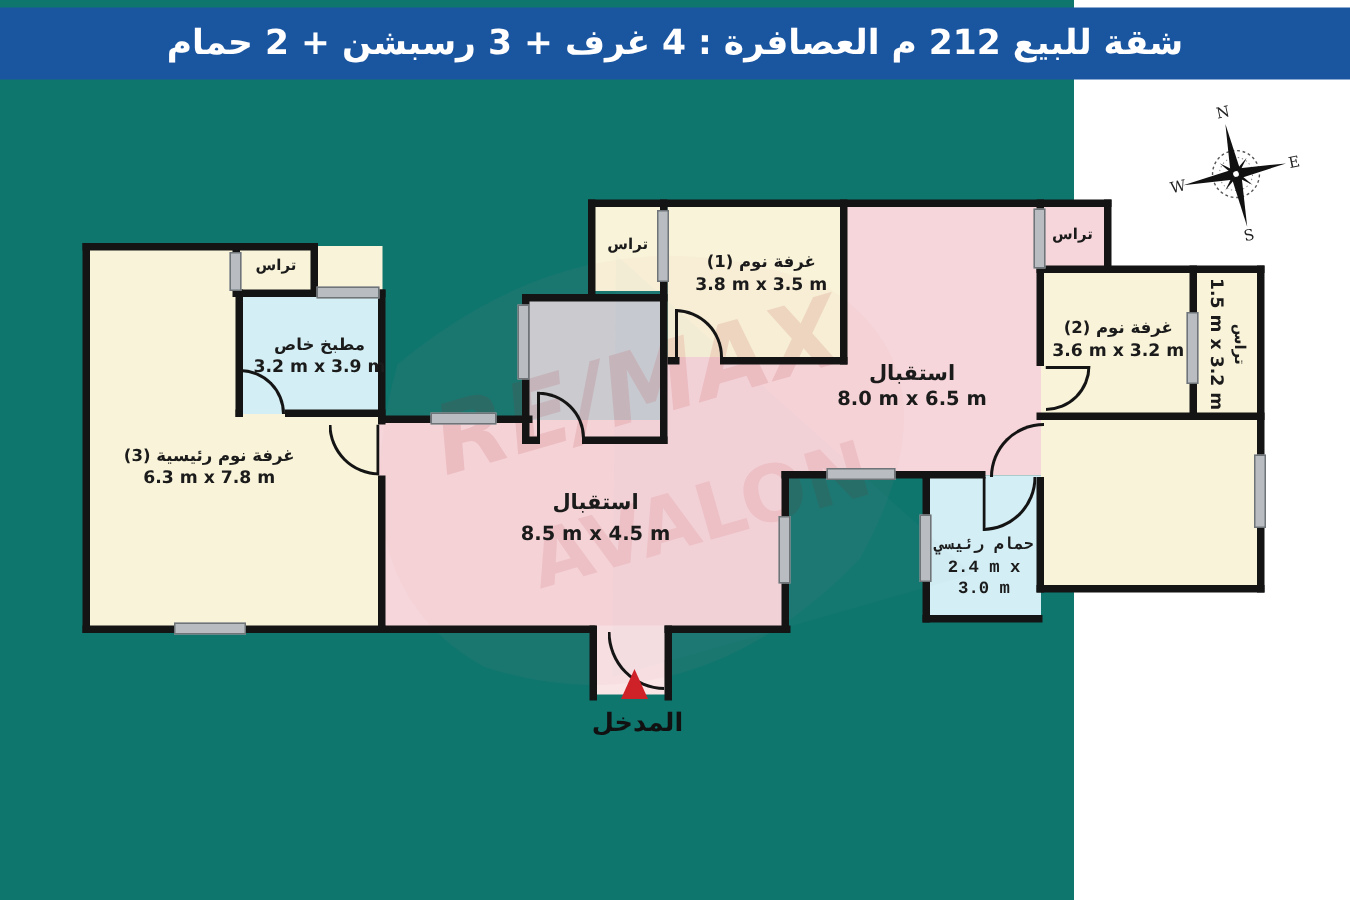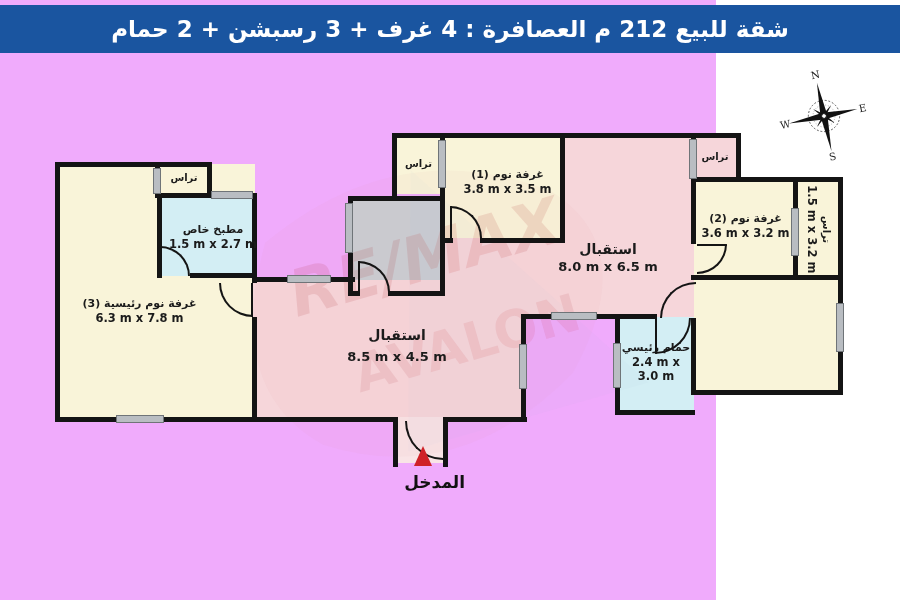--- a/index.html
+++ b/index.html
@@ -1,36 +1,36 @@
 <!DOCTYPE html>
 <html><head>
 <meta charset="utf-8">
 <style>
   html,body{margin:0;padding:0;width:900px;height:600px;background:#fff;overflow:hidden;
     font-family:"DejaVu Sans",sans-serif;}
-  #stage{position:relative;width:716px;height:600px;background:#f0abfc;}
+  #stage{position:relative;width:716px;height:600px;background:#0f766e;}
   
   .hdr{position:absolute;left:0;top:5px;width:900px;height:48px;background:#1a55a0;
     color:#fff;display:flex;align-items:center;justify-content:center;
     font-size:23px;font-weight:bold;letter-spacing:.3px;}
   .code{position:absolute;left:36px;top:84px;font-size:17px;font-weight:bold;color:#111;}
   
   .wm{position:absolute;left:150px;top:110px;width:560px;height:400px;opacity:.16;
     pointer-events:none;z-index:3;}
   
   .fill{position:absolute;z-index:1;}
   .wall{position:absolute;background:#141414;z-index:4;}
   .win{position:absolute;background:#b9bdc2;border:1px solid #6f7478;z-index:5;box-sizing:border-box;}
   .arc{position:absolute;z-index:5;box-sizing:border-box;background:transparent;}
   .lbl{position:absolute;z-index:6;text-align:center;color:#1b1b1b;font-weight:bold;line-height:1.25;}
   .lbl .nm{font-size:11px;display:block;}
   .lbl .dm{font-size:11.5px;display:block;direction:ltr;}
   .tiny{font-size:10px;}
   .vert{transform:rotate(90deg);transform-origin:center;}
-  .entr-label{position:absolute;z-index:7;font-size:17px;font-weight:bold;color:#111;}
+  .entr-label{position:absolute;z-index:7;font-size:17px;font-weight:bold;color:#111;text-align:center;}
   .arrow-up{position:absolute;z-index:7;width:0;height:0;
     border-left:9px solid transparent;border-right:9px solid transparent;
     border-bottom:20px solid #cf2128;}
   .compass{position:absolute;left:778px;top:66px;z-index:2;}
 </style>
 </head>
 <body>
 
 <div id="stage">
 
@@ -143,21 +143,21 @@
   <div class="arc" style="left:660px;top:282px;width:36px;height:36px;border-top:2px solid #141414;border-left:2px solid #141414;border-top-left-radius:100%;"></div>
   <div class="arc" style="left:655px;top:318px;width:36px;height:36px;border-right:2px solid #141414;border-bottom:2px solid #141414;border-left:2px solid #141414;border-bottom-right-radius:100%;"></div>
   <div class="arc" style="left:405px;top:421px;width:38px;height:39px;border-left:2px solid #141414;border-bottom:2px solid #141414;border-bottom-left-radius:100%;"></div>
 
   <div class="lbl" style="left:67px;top:297px;width:145px;">
     <span class="nm" dir="rtl">غرفة نوم رئيسية (3)</span>
     <span class="dm">6.3 m x 7.8 m</span>
   </div>
   <div class="lbl" style="left:168px;top:223px;width:90px;">
     <span class="nm" dir="rtl">مطبخ خاص</span>
-    <span class="dm">1.5 m x 2.7 m</span>
+    <span class="dm">3.2 m x 3.9 m</span>
   </div>
   <div class="lbl tiny" style="left:163px;top:172px;width:42px;">
     <span dir="rtl">تراس</span>
   </div>
   <div class="lbl tiny" style="left:396px;top:158px;width:45px;">
     <span dir="rtl">تراس</span>
   </div>
   <div class="lbl" style="left:450px;top:168px;width:115px;">
     <span class="nm" dir="rtl">غرفة نوم (1)</span>
     <span class="dm">3.8 m x 3.5 m</span>
@@ -172,21 +172,21 @@
   <div class="lbl" style="left:698px;top:212px;width:95px;">
     <span class="nm" dir="rtl">غرفة نوم (2)</span>
     <span class="dm">3.6 m x 3.2 m</span>
   </div>
   <div class="lbl" style="left:771px;top:200px;width:95px;height:58px;display:flex;align-items:center;justify-content:center;">
     <span class="vert" style="white-space:nowrap;">
       <span class="tiny" dir="rtl" style="display:block;">تراس</span>
       <span class="dm tiny" style="display:block;">1.5 m x 3.2 m</span>
     </span>
   </div>
-  <div class="lbl" style="left:620px;top:341px;width:72px;">
+  <div class="lbl" style="left:620px;top:358px;width:72px;font-family:Liberation Mono, monospace;">
     <span class="nm tiny" dir="rtl">حمام رئيسي</span>
     <span class="dm tiny">2.4 m x 3.0 m</span>
   </div>
   <div class="lbl" style="left:337px;top:327px;width:120px;font-size:14px;">
     <span class="nm" dir="rtl" style="font-size:14px;">استقبال</span>
     <span class="dm" style="font-size:13px;margin-top:4px;">8.5 m x 4.5 m</span>
   </div>
 
   <div class="arrow-up" style="left:414px;top:446px;"></div>
   <div class="entr-label" style="left:385px;top:472px;width:80px;" dir="rtl">المدخل</div>

